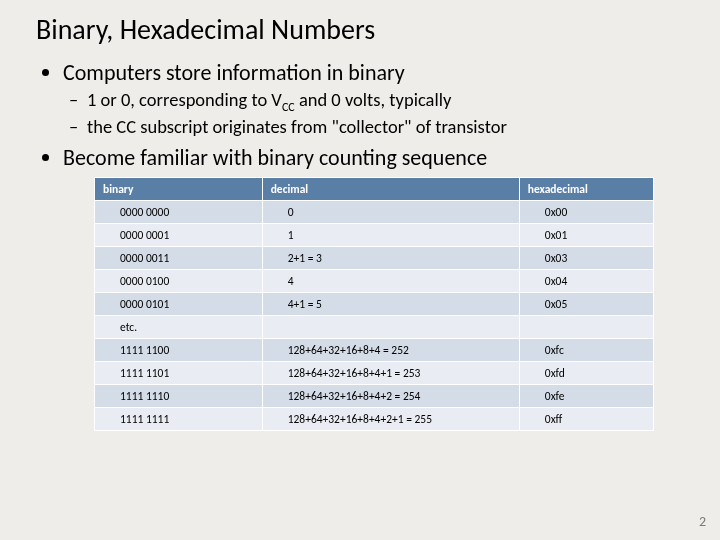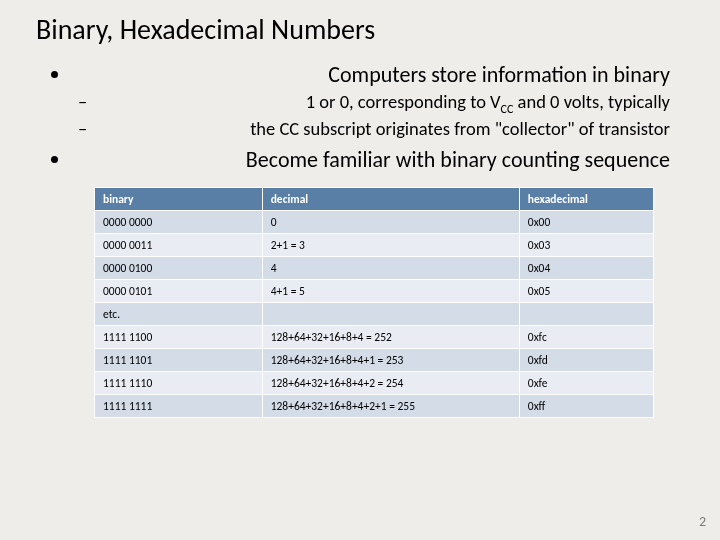--- a/index.html
+++ b/index.html
@@ -14,23 +14,22 @@
   }
   .slide {
     padding: 8px 36px 0 36px;
   }
   .title {
     font-size: 28px;
     margin: 4px 0 12px 0;
     font-weight: 400;
   }
   .bullets {
-    margin: 14px;
+    margin: 5px;
     padding-left: 22px;
-    text-align: right;
   }
   .bullets > li {
     font-size: 22px;
     list-style: disc;
     margin-bottom: 2px;
   }
   .subbullets {
     margin: 2px 0 6px 0;
     padding-left: 24px;
   }
@@ -57,21 +56,21 @@
   }
   th {
     background: #5a7fa6;
     color: #fff;
     text-align: left;
     font-weight: bold;
     padding: 4px 8px;
     border: 1px solid #fff;
   }
   td {
-    padding: 4px 8px;
+    padding: 4px 25px;
     border: 1px solid #fff;
   }
   tbody tr:nth-child(odd) td { background: #d3dce7; }
   tbody tr:nth-child(even) td { background: #e9edf3; }
   .col1 { width: 30%; }
   .col2 { width: 46%; }
   .col3 { width: 24%; }
   .page-num {
     position: absolute;
     right: 14px;
@@ -108,20 +107,25 @@
           <th class="col3">hexadecimal</th>
         </tr>
       </thead>
       <tbody>
         <tr>
             <td>0000 0000</td>
             <td>0</td>
             <td>0x00</td>
           </tr>
         <tr>
+            <td>0000 0001</td>
+            <td>1</td>
+            <td>0x01</td>
+          </tr>
+        <tr>
             <td>0000 0011</td>
             <td>2+1 = 3</td>
             <td>0x03</td>
           </tr>
         <tr>
             <td>0000 0100</td>
             <td>4</td>
             <td>0x04</td>
           </tr>
         <tr>

